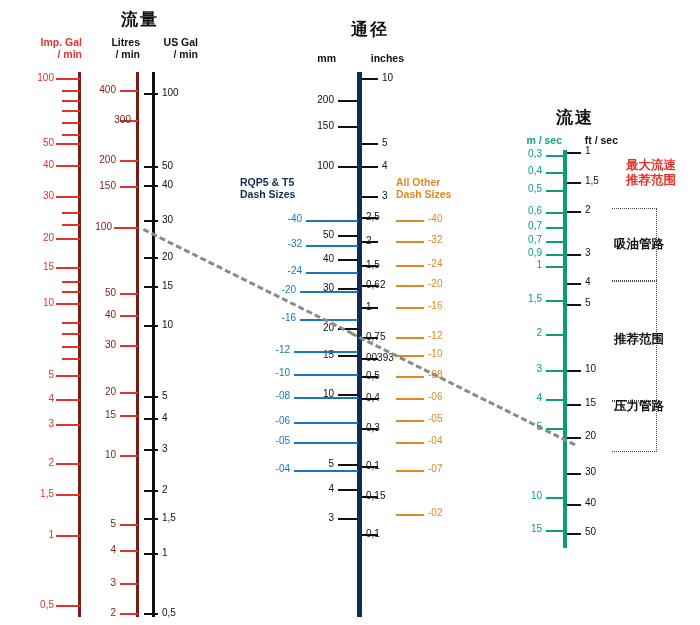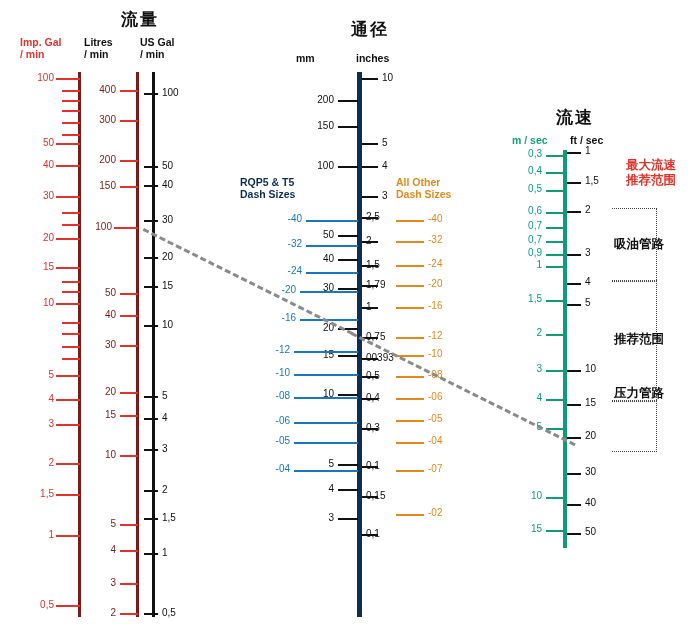--- a/index.html
+++ b/index.html
@@ -13,21 +13,21 @@
   .title{
     font-weight:bold;
     font-size:17px;
     letter-spacing:2px;
     text-align:center;
     position:absolute;
   }
   .colhdr{
     position:absolute;
     font-size:10.5px;
-    text-align:left;
+    text-align:right;
     line-height:12px;
     font-weight:bold;
   }
   .axisline{position:absolute;}
   .tick{position:absolute;}
   .lbl{position:absolute;font-size:10px;white-space:nowrap;}
   .lbl.r{text-align:right;}
   .lbl.l{text-align:left;}
   .redtxt{color:#e0332c;}
   .darkred{color:#7a1b18;}
@@ -118,21 +118,21 @@
   <div class="tick" style="left:56px;top:535px;width:24px;height:2px;background:#e0332c;"></div>
   <div class="lbl r redtxt" style="left:20px;top:529px;width:34px;">1</div>
   <div class="tick" style="left:56px;top:605px;width:24px;height:2px;background:#e0332c;"></div>
   <div class="lbl r redtxt" style="left:18px;top:599px;width:36px;">0,5</div>
 </div>
 
 <div>
   <div class="tick" style="left:120px;top:90px;width:18px;height:2px;background:#e0332c;"></div>
   <div class="lbl r darkred" style="left:84px;top:84px;width:32px;">400</div>
   <div class="tick" style="left:120px;top:120px;width:18px;height:2px;background:#e0332c;"></div>
-  <div class="lbl r darkred" style="left:84px;top:114px;width:32px;">300</div>
+  <div class="lbl r darkred" style="left:99px;top:114px;width:32px;">300</div>
   <div class="tick" style="left:120px;top:160px;width:18px;height:2px;background:#e0332c;"></div>
   <div class="lbl r darkred" style="left:84px;top:154px;width:32px;">200</div>
   <div class="tick" style="left:120px;top:186px;width:18px;height:2px;background:#e0332c;"></div>
   <div class="lbl r darkred" style="left:84px;top:180px;width:32px;">150</div>
   <div class="tick" style="left:114px;top:227px;width:24px;height:2px;background:#e0332c;"></div>
   <div class="lbl r darkred" style="left:80px;top:221px;width:32px;">100</div>
   <div class="tick" style="left:120px;top:293px;width:18px;height:2px;background:#e0332c;"></div>
   <div class="lbl r darkred" style="left:84px;top:287px;width:32px;">50</div>
   <div class="tick" style="left:120px;top:315px;width:18px;height:2px;background:#e0332c;"></div>
   <div class="lbl r darkred" style="left:84px;top:309px;width:32px;">40</div>
@@ -229,21 +229,21 @@
   <div class="lbl l blacktxt" style="left:382px;top:160px;">4</div>
   <div class="tick" style="left:362px;top:196px;width:16px;height:2px;background:#111;"></div>
   <div class="lbl l blacktxt" style="left:382px;top:190px;">3</div>
   <div class="tick" style="left:362px;top:217px;width:16px;height:2px;background:#111;"></div>
   <div class="lbl l blacktxt" style="left:366px;top:211px;">2,5</div>
   <div class="tick" style="left:362px;top:241px;width:16px;height:2px;background:#111;"></div>
   <div class="lbl l blacktxt" style="left:366px;top:235px;">2</div>
   <div class="tick" style="left:362px;top:265px;width:16px;height:2px;background:#111;"></div>
   <div class="lbl l blacktxt" style="left:366px;top:259px;">1,5</div>
   <div class="tick" style="left:362px;top:285px;width:16px;height:2px;background:#111;"></div>
-  <div class="lbl l blacktxt" style="left:366px;top:279px;">1,79</div>
+  <div class="lbl l blacktxt" style="left:366px;top:279px;">0,62</div>
   <div class="tick" style="left:362px;top:307px;width:16px;height:2px;background:#111;"></div>
   <div class="lbl l blacktxt" style="left:366px;top:301px;">1</div>
   <div class="tick" style="left:362px;top:337px;width:16px;height:2px;background:#111;"></div>
   <div class="lbl l blacktxt" style="left:366px;top:331px;">0,75</div>
   <div class="tick" style="left:362px;top:358px;width:16px;height:2px;background:#111;"></div>
   <div class="lbl l blacktxt" style="left:366px;top:352px;">00393</div>
   <div class="tick" style="left:362px;top:376px;width:16px;height:2px;background:#111;"></div>
   <div class="lbl l blacktxt" style="left:366px;top:370px;">0,5</div>
   <div class="tick" style="left:362px;top:398px;width:16px;height:2px;background:#111;"></div>
   <div class="lbl l blacktxt" style="left:366px;top:392px;">0,4</div>
@@ -380,16 +380,16 @@
 <div class="boxdash" style="left:612px;top:208px;width:44px;height:72px;"></div>
 <div class="boxdash" style="left:612px;top:280px;width:44px;height:120px;"></div>
 <div class="boxdash" style="left:612px;top:400px;width:44px;height:50px;"></div>
 
 <div class="red-annot" style="left:608px;top:158px;width:86px;">
   <span style="white-space:pre-line;">最大流速
 推荐范围</span>
 </div>
 <div class="blk-annot" style="left:606px;top:236px;width:66px;">吸油管路</div>
 <div class="blk-annot" style="left:606px;top:331px;width:66px;">推荐范围</div>
-<div class="blk-annot" style="left:606px;top:385px;width:66px;">压力管路</div>
+<div class="blk-annot" style="left:606px;top:398px;width:66px;">压力管路</div>
 
 <div class="diagline" style="left:144px;top:228px;width:234px;transform:rotate(26.5deg);"></div>
 <div class="diagline" style="left:352px;top:332px;width:250px;transform:rotate(26.5deg);"></div>
 
 </body></html>

